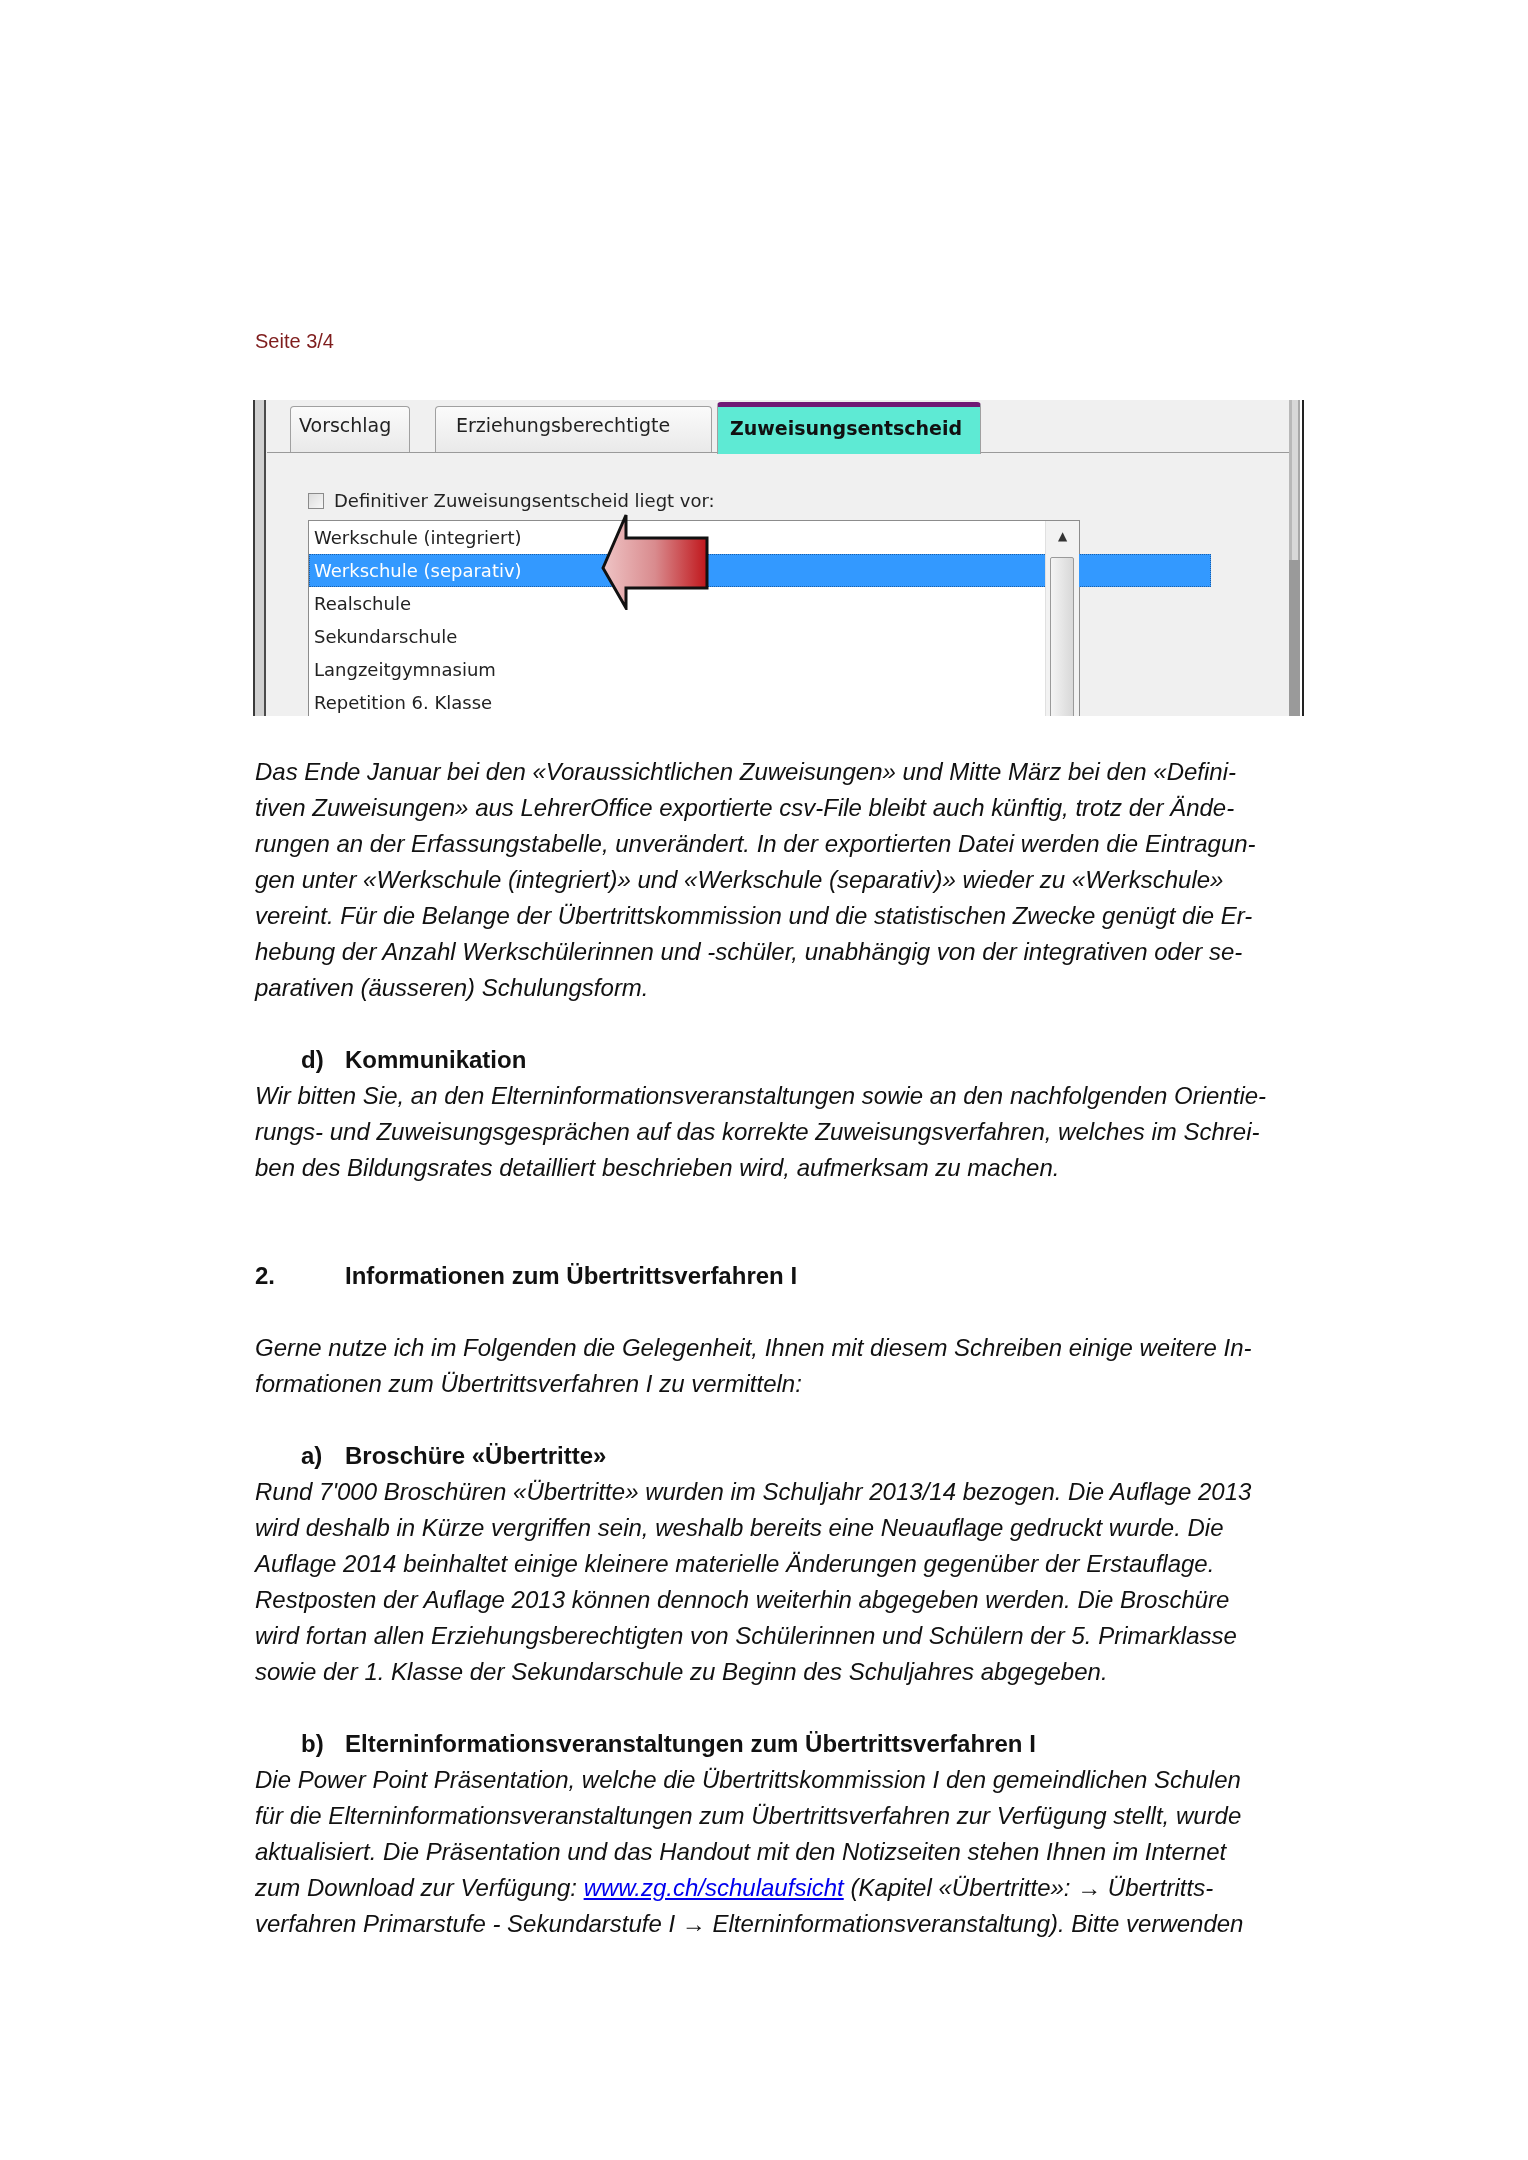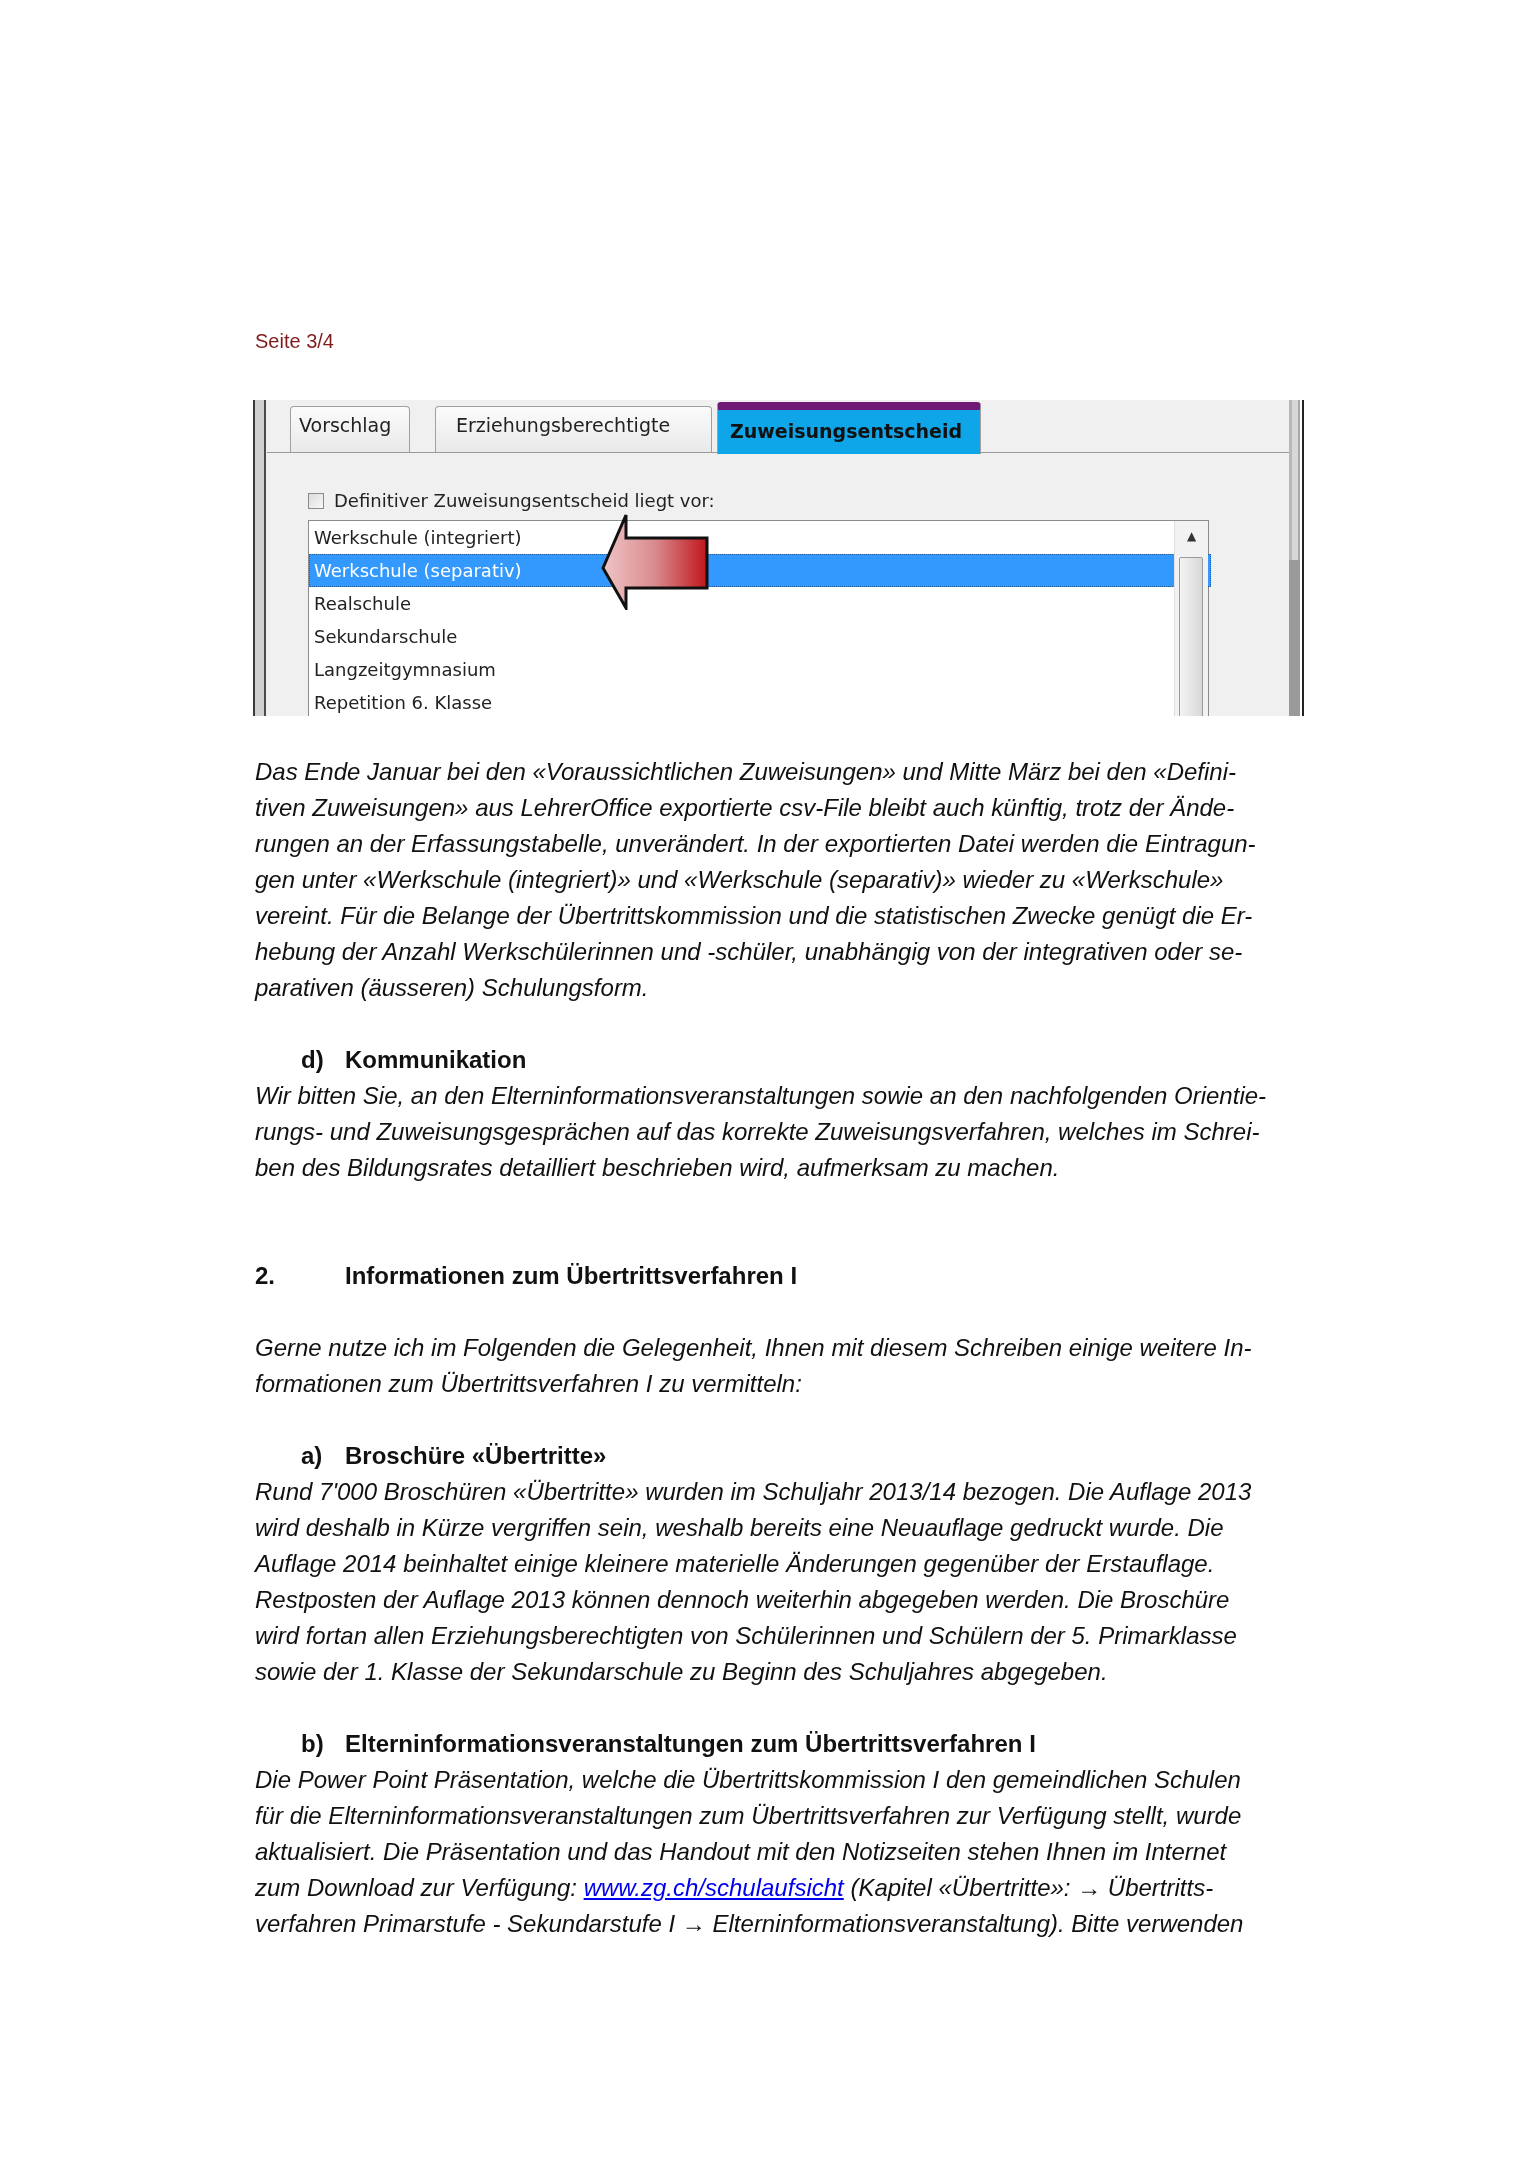--- a/index.html
+++ b/index.html
@@ -12,26 +12,26 @@
           background:#f0f0f0; overflow:hidden; font-family:"DejaVu Sans", sans-serif; }
   .shot .edge-left { position:absolute; left:0; top:0; width:14px; height:100%;
           background:linear-gradient(90deg,#3a3a3a 0 2px,#d0d0d0 2px 11px,#4a4a4a 11px 13px,#f0f0f0 13px); }
   .shot .edge-right { position:absolute; right:0; top:0; width:16px; height:100%;
           background:linear-gradient(90deg,#b8b8b8 0 3px,#d8d8d8 3px 9px,#a8a8a8 9px 11px,#ffffff 11px 13px,#222 13px 15px,#fff 15px); }
   .shot .edge-right .thumb { position:absolute; left:0; top:160px; width:11px; height:156px; background:#9a9a9a; }
   .tab-strip-line { position:absolute; left:14px; right:16px; top:52px; height:1px; background:#9a9a9a; }
   .tab { position:absolute; top:6px; height:46px; border:1px solid #a0a0a0; border-bottom:none;
          border-radius:4px 4px 0 0; background:linear-gradient(#fbfbfb,#e9e9e9);
          font-size:19px; color:#222; line-height:36px; padding-left:12px; box-sizing:border-box; cursor:pointer; }
-  .tab.active { top:2px; height:52px; background:#0ea5e9; font-weight:bold; color:#111;
-         border-top:8px solid #701a75; padding-top:3px; z-index:2; }
+  .tab.active { top:2px; height:52px; background:#5eead4; font-weight:bold; color:#111;
+         border-top:5px solid #701a75; padding-top:3px; z-index:2; }
   .checkbox-row { position:absolute; left:55px; top:82px; display:flex; align-items:center; gap:10px; font-size:18px; color:#222;margin-top:8px; }
   .checkbox { width:16px; height:16px; border:1px solid #8a8a8a;
          background:linear-gradient(135deg,#dcdcdc,#f8f8f8); box-sizing:border-box; cursor:pointer; }
-  .listbox { position:absolute; left:55px; top:120px; width:901px; height:210px; background:#fff;
+  .listbox { position:absolute; left:55px; top:120px; width:772px; height:210px; background:#fff;
          border:1px solid #8c8c8c; box-sizing:border-box; }
   .list-item { height:33px; line-height:33px; padding-left:5px; font-size:18px; color:#222;
          width:902px; box-sizing:border-box; cursor:pointer; white-space:nowrap; }
   .list-item.selected { background:#3399ff; color:#fff; outline:1px dotted #1d5fa8; outline-offset:-1px; }
   .list-scroll { position:absolute; right:0; top:0; width:33px; height:100%; background:#f2f2f2; border-left:1px solid #e0e0e0; }
   .list-scroll .up { position:absolute; left:0; top:0; width:33px; height:33px; text-align:center; line-height:30px; font-size:12px; color:#333; cursor:pointer; }
   .list-scroll .thumb { position:absolute; left:4px; top:36px; width:24px; height:200px; border:1px solid #9a9a9a;
          border-radius:2px; background:linear-gradient(90deg,#f4f4f4,#d8d8d8); box-sizing:border-box; cursor:grab; }
   .arrow { position:absolute; left:347px; top:112px; width:112px; height:98px; z-index:5; }
 

